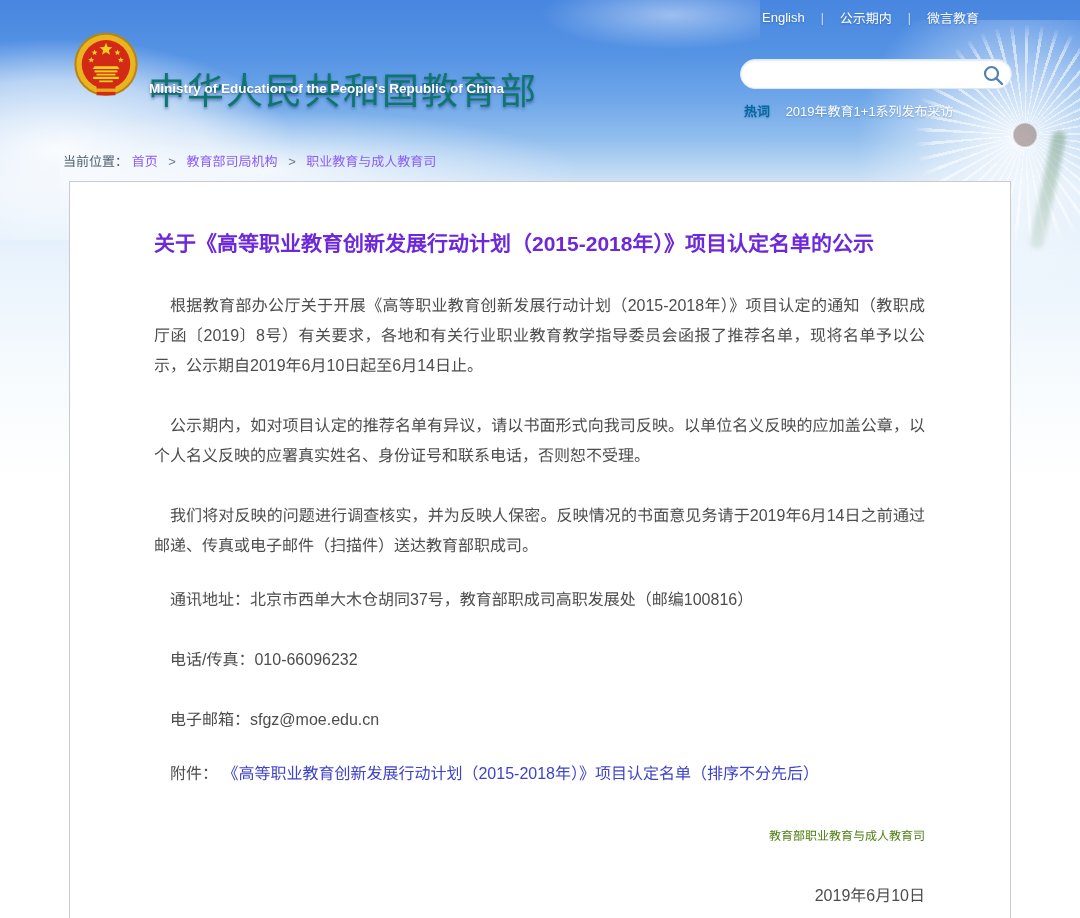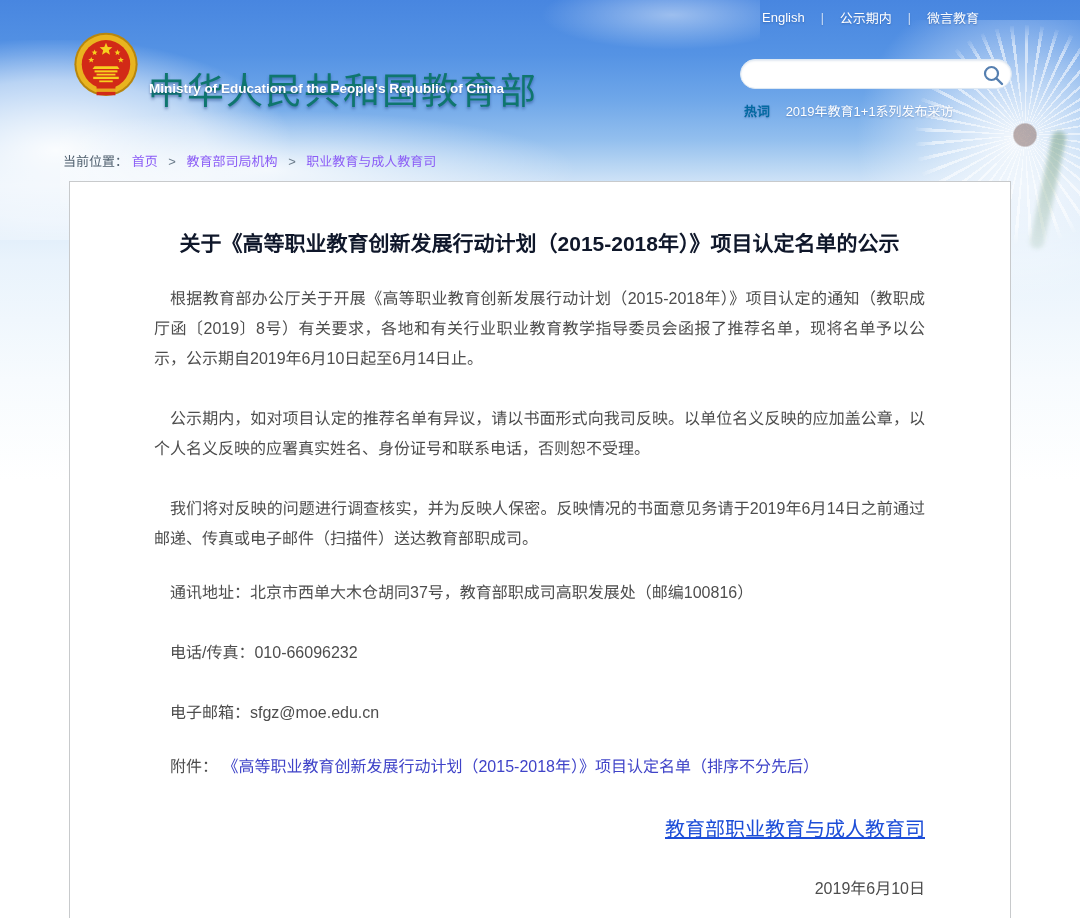--- a/index.html
+++ b/index.html
@@ -53,26 +53,26 @@
 
   
   .breadcrumb{position:absolute;left:63px;top:151px;font-size:13px;color:#4f5f6e;white-space:nowrap;}
   .breadcrumb a{color:#8b5cf6;text-decoration:none;cursor:pointer;}
   .crumb-sep{margin:0 7px;color:#6b7b8a;}
 
   
   .panel{position:absolute;left:69px;top:181px;width:942px;height:760px;
     background:#fff;border:1px solid #c8cacc;box-sizing:border-box;
     padding:47px 85px 0 84px;}
-  .doc-title{margin:0;font-size:21px;line-height:30px;font-weight:bold;color:#0f172a;text-align:center;}
+  .doc-title{margin:0;font-size:21px;line-height:30px;font-weight:bold;color:#6d28d9;}
   .doc-p{margin:30px 0 0 0;font-size:16px;line-height:30px;color:#4d4d4d;text-indent:1em;text-align:justify;}
-  .doc-p.first{margin-top:25px;}
+  .doc-p.first{margin-top:32px;}
   .doc-p.tight32{margin-top:24px;}
   .doc-link{color:#3f43c8;text-decoration:none;cursor:pointer;}
-  .doc-sign{margin:32px 0 0 0;font-size:20px;line-height:30px;color:#1d4ed8;text-align:right;text-decoration:underline;}
+  .doc-sign{margin:32px 0 0 0;font-size:12px;line-height:30px;color:#4d7c0f;text-align:right;}
   .doc-date{margin:30px 0 8px 0;font-size:16px;line-height:30px;color:#4d4d4d;text-align:right;}
 </style>
 </head>
 <body>
 
 <div class="cloud cloud-a"></div>
 <div class="cloud cloud-b"></div>
 <div class="cloud cloud-c"></div>
 <div class="dandelion-glow"></div>
 <div class="dandelion-head"></div>

